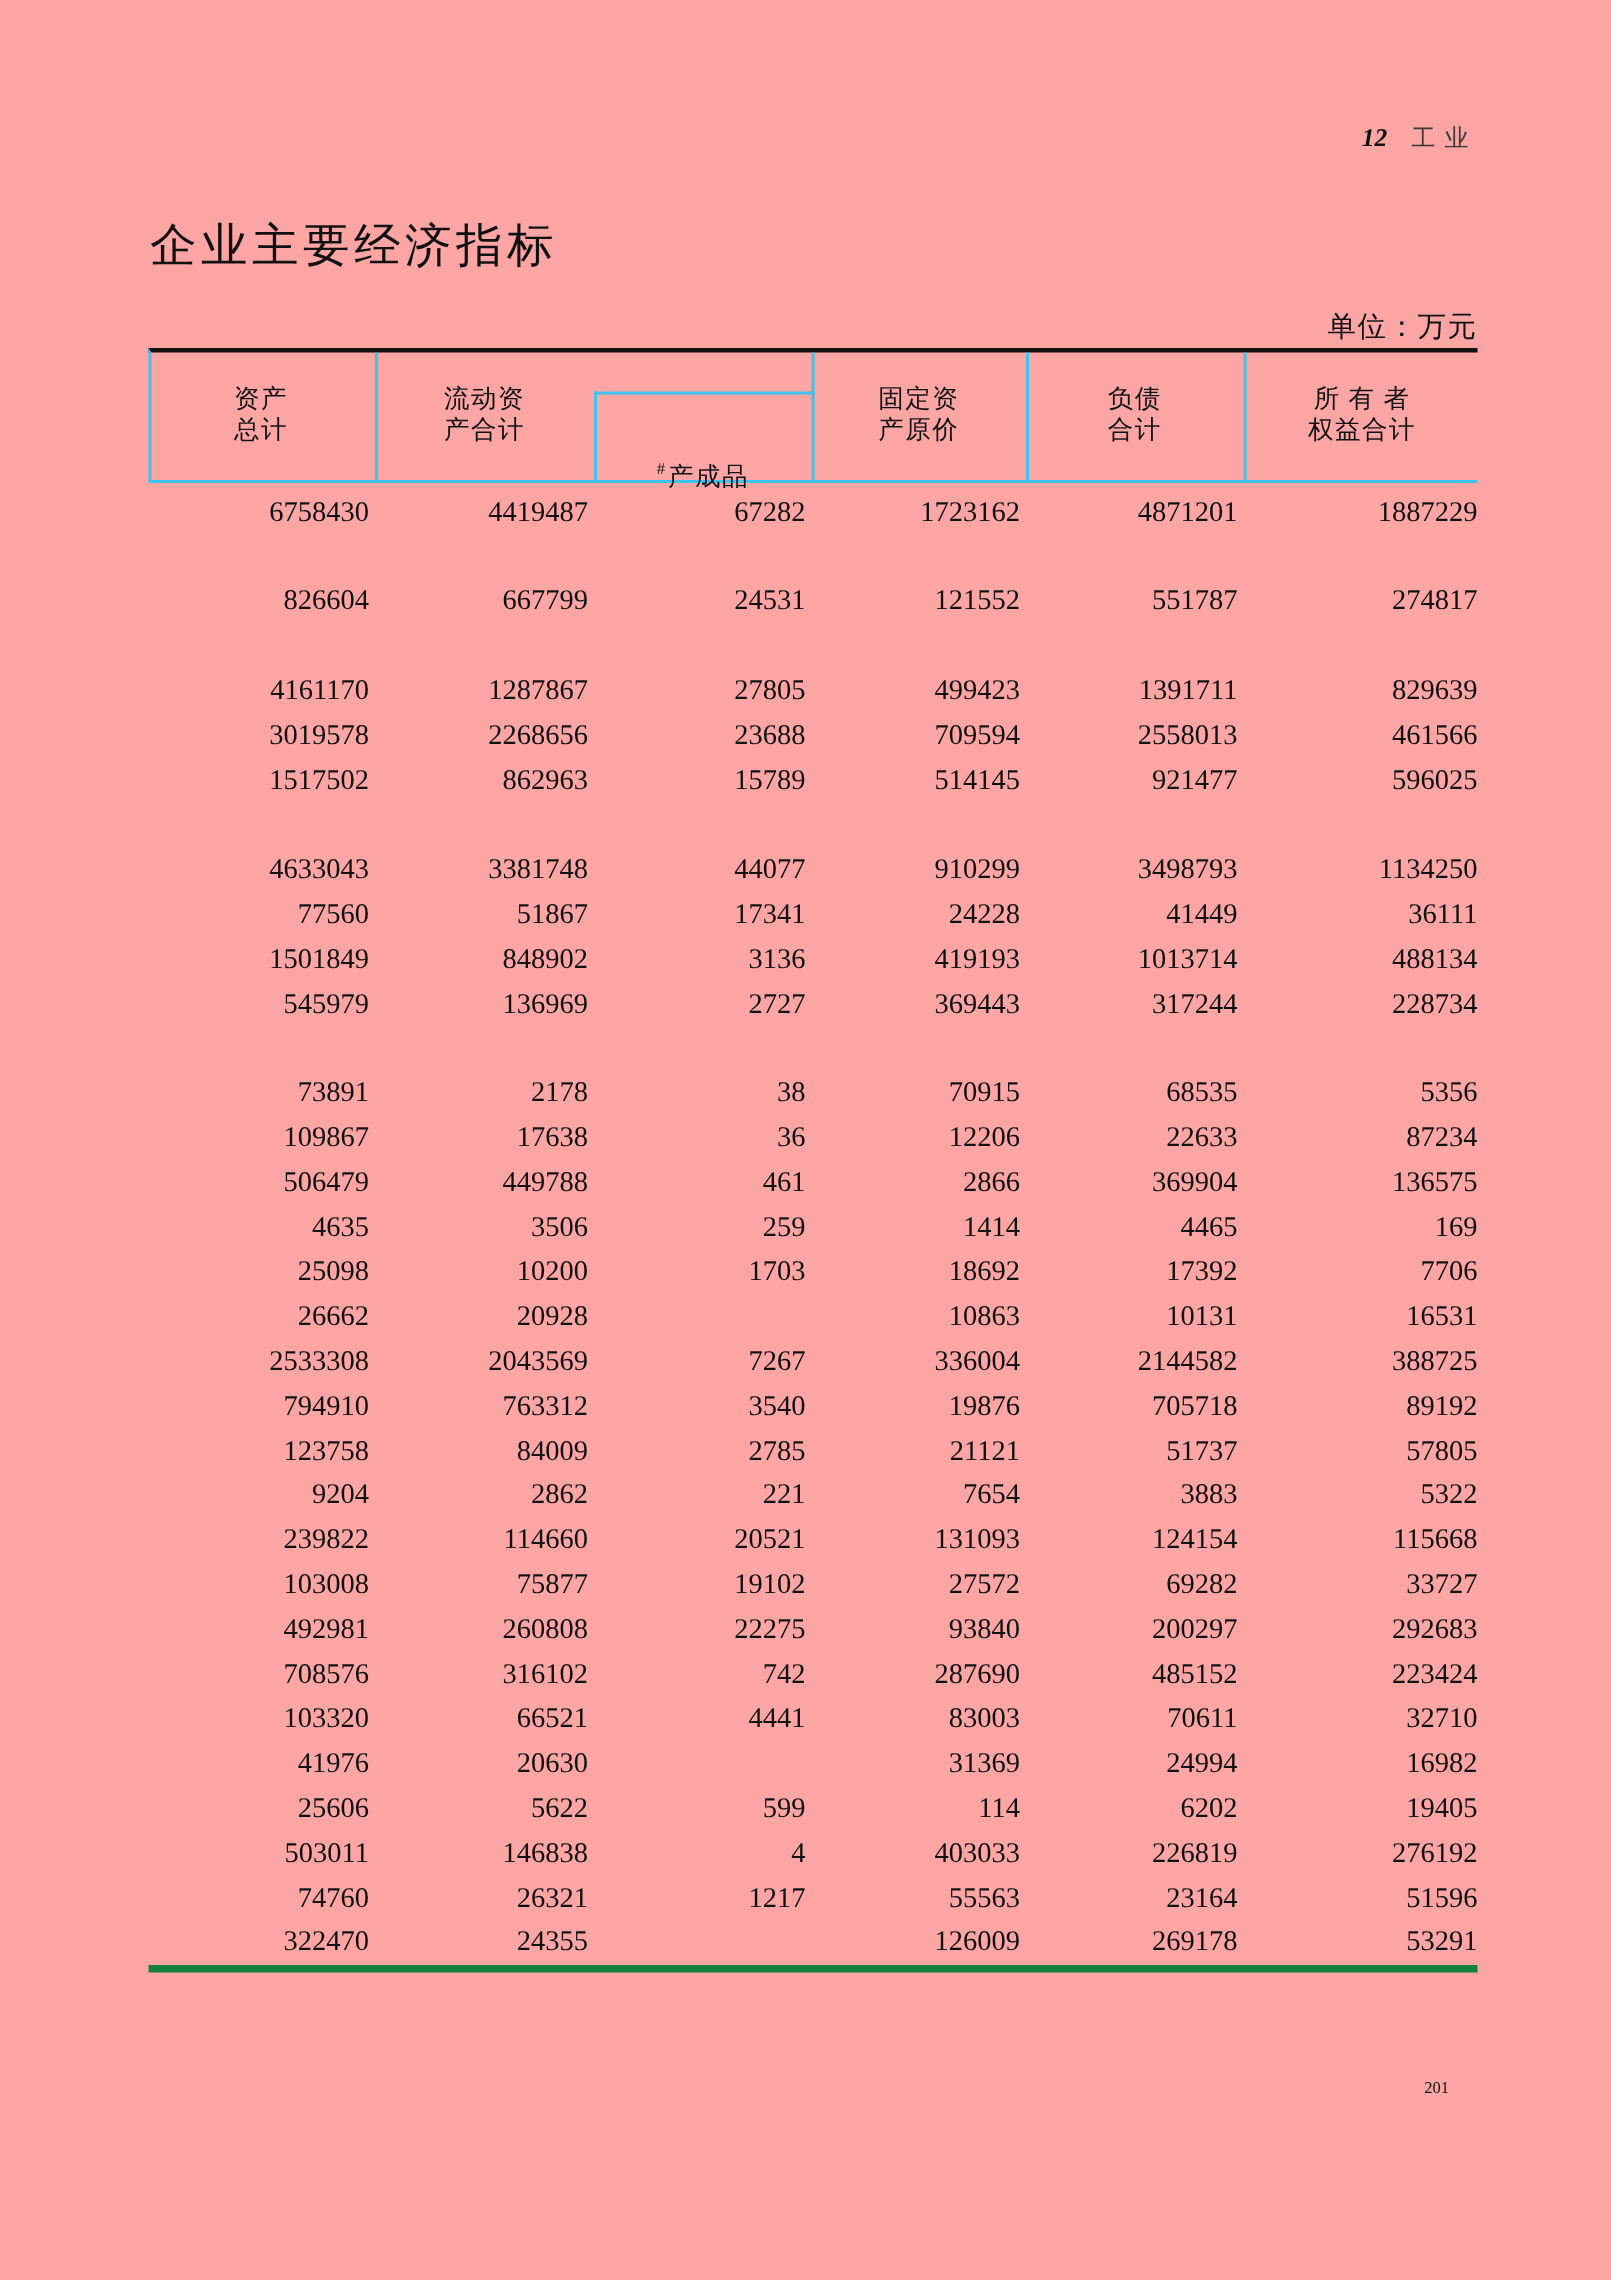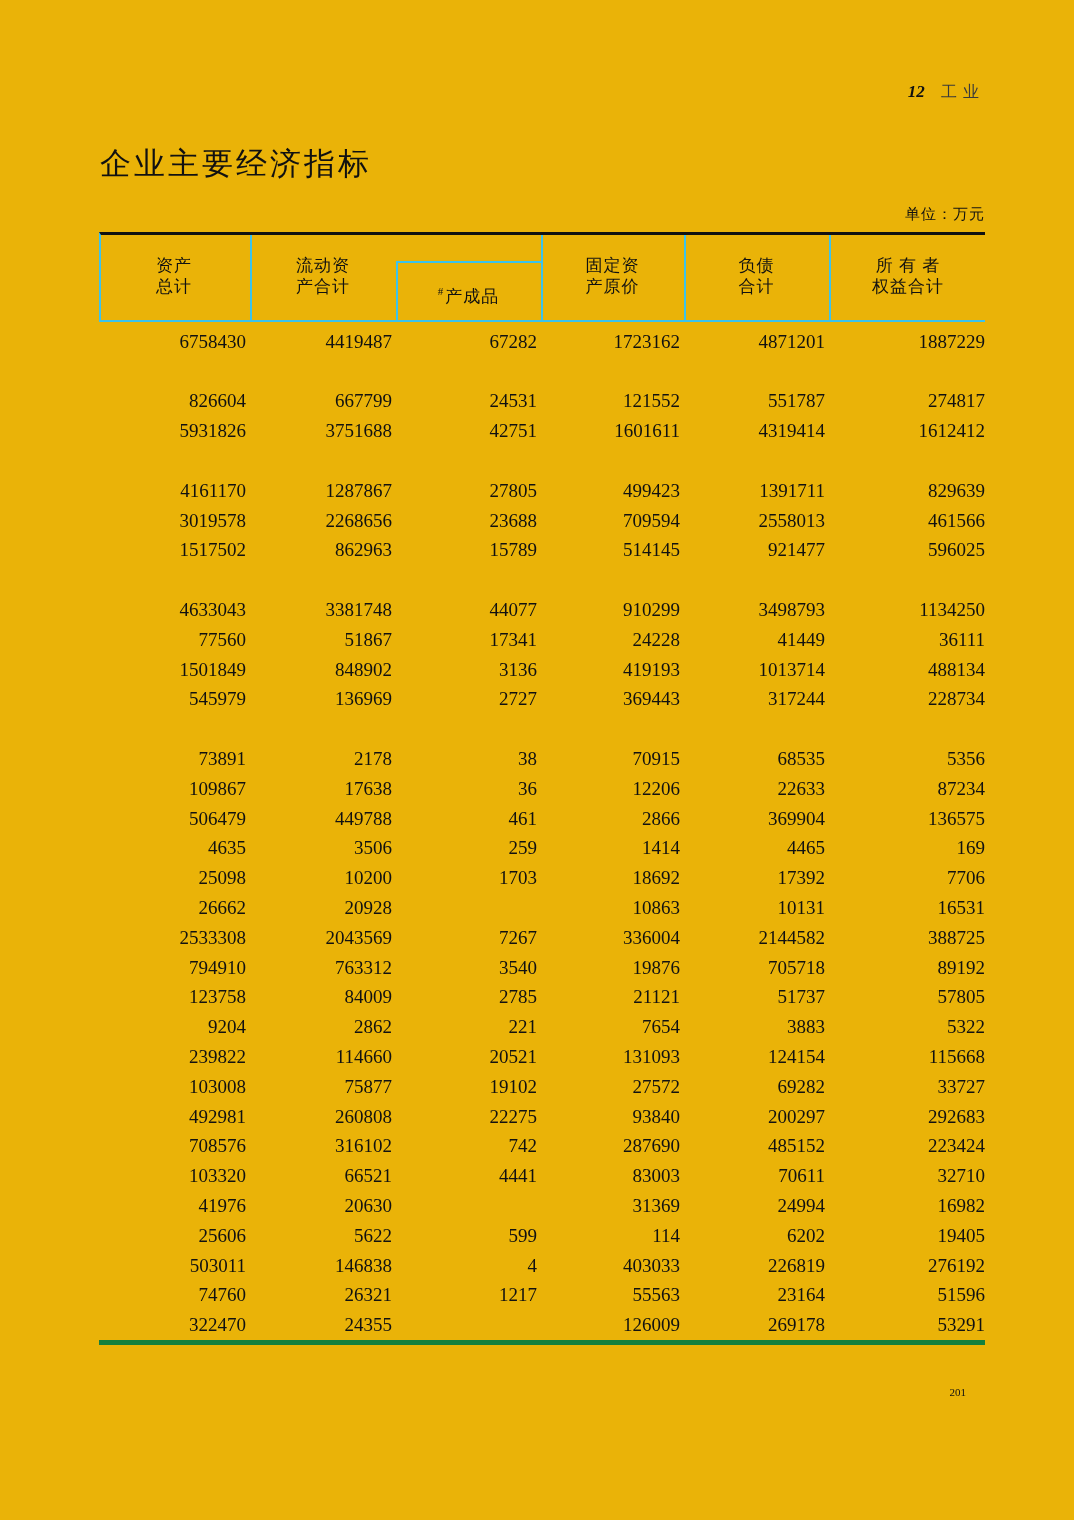--- a/index.html
+++ b/index.html
@@ -1,21 +1,21 @@
 <!DOCTYPE html>
 <html style="--accent: #3cc3ee; --ink: #111111;"><head>
 <meta charset="utf-8">
 <style>
   :root { --accent: #3cc3ee; --ink: #111111; }
   html, body { margin: 0; padding: 0; background: #ffffff; }
   .page {
     position: relative;
     width: 1074px;
     height: 1520px;
-    background: #eab308;
+    background: #fca5a5;
     font-family: "Liberation Serif", "DejaVu Serif", serif;
     color: #111;
     overflow: hidden;
   }
   .chapter-head {
     position: absolute;
     top: 82px;
     right: 89px;
     font-size: 17px;
     white-space: nowrap;
@@ -28,21 +28,21 @@
     top: 143px;
     font-size: 31px;
     font-weight: 400;
     letter-spacing: 3px;
     margin: 0;
   }
   .unit-note {
     position: absolute;
     top: 205px;
     right: 89px;
-    font-size: 15px;
+    font-size: 19px;
     letter-spacing: 1px;
   }
   .table-area {
     position: absolute;
     left: 99px;
     top: 232px;
     width: 886px;
   }
   .thead {
     position: relative;
@@ -57,21 +57,21 @@
   .vline.partial { top: 26px; }
   .hline { position: absolute; height: 2px; background: var(--accent); }
   .hcell {
     position: absolute;
     top: 0; bottom: 0;
     text-align: center;
     line-height: 21px;
     letter-spacing: 1px;
   }
   .hcell .pad2 { padding-top: 20px; }
-  .hcell .pad1 { padding-top: 46px; }
+  .hcell .pad1 { padding-top: 68px; }
   .hash { font-size: 11px; vertical-align: 7px; margin-right: 1px; }
   .body-wrap { border-bottom: 5px solid #15803d; padding-top: 5px; }
   table.data {
     width: 886px;
     table-layout: fixed;
     border-collapse: collapse;
   }
   table.data td {
     height: 29.8px;
     padding: 0 2px 0 0;
@@ -175,28 +175,20 @@
               <td colspan="6"></td>
             </tr>
             <tr>
               <td>826604</td>
               <td>667799</td>
               <td>24531</td>
               <td>121552</td>
               <td>551787</td>
               <td>274817</td>
             </tr>
-            <tr>
-              <td>5931826</td>
-              <td>3751688</td>
-              <td>42751</td>
-              <td>1601611</td>
-              <td>4319414</td>
-              <td>1612412</td>
-            </tr>
             <tr class="spacer">
               <td colspan="6"></td>
             </tr>
             <tr>
               <td>4161170</td>
               <td>1287867</td>
               <td>27805</td>
               <td>499423</td>
               <td>1391711</td>
               <td>829639</td>

